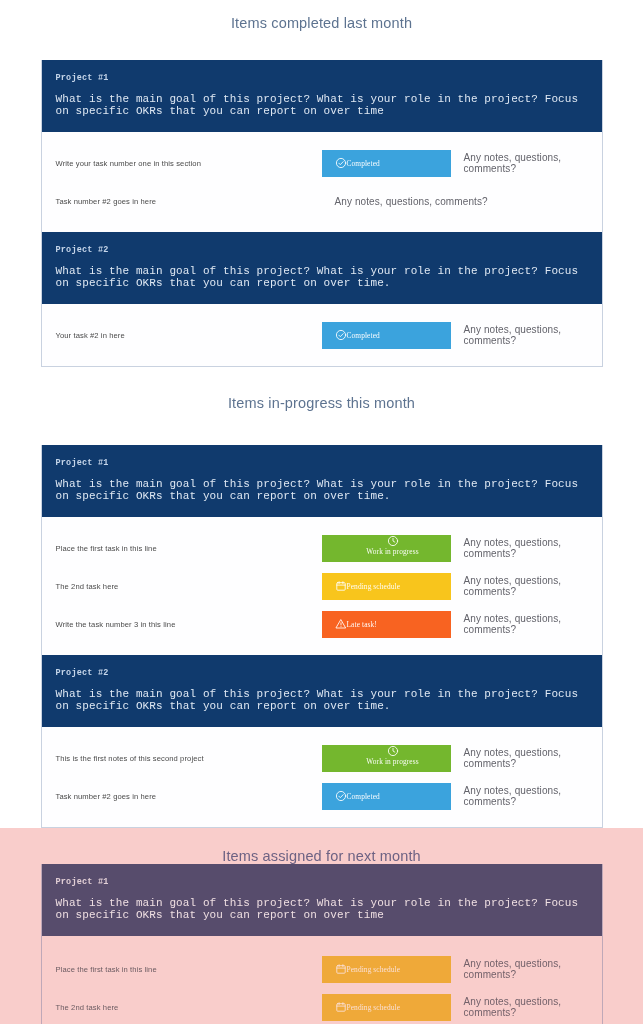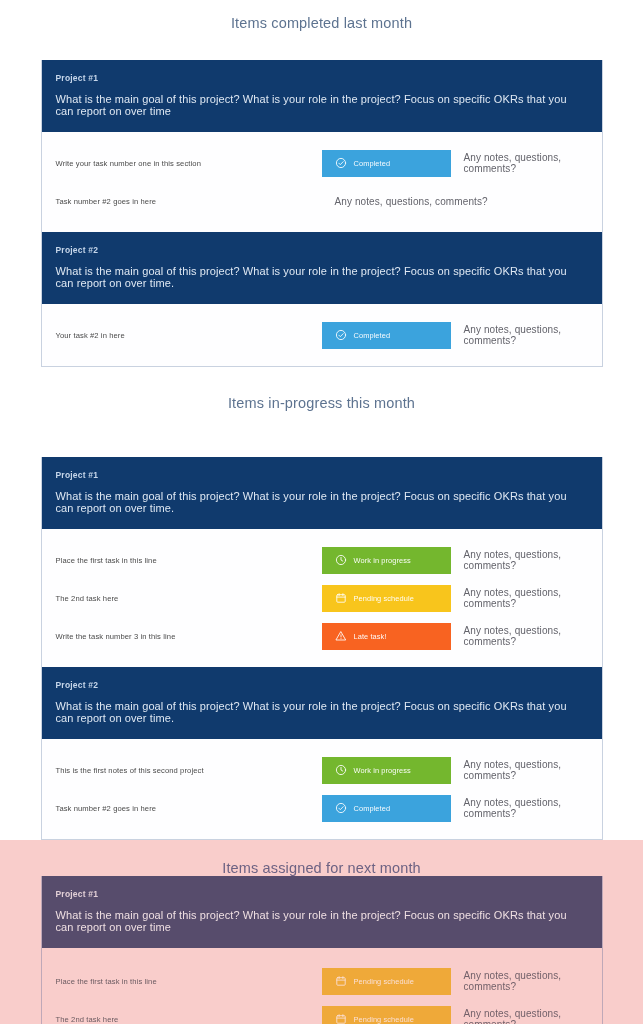--- a/index.html
+++ b/index.html
@@ -24,41 +24,42 @@
     font-weight: 400;
     letter-spacing: .15px;
     color: #5d7390;
   }
   .section--pink .section-title { color: #6d6283; }
 
   
   .sec-1 { padding-top: 15px; border-radius: 12px; }
   .sec-1 .section-title { margin-bottom: 29px; }
   .sec-2 { padding-top: 28px; }
-  .sec-2 .section-title { margin-bottom: 46px; }
+  .sec-2 .section-title { margin-bottom: 34px; }
   .sec-3 { padding-top: 20px; padding-bottom: 32px; }
   .sec-3 .section-title { }
 
   
   .card {
     width: 562px;
     margin: 0 auto;
     border: 1px solid #c9d2e0;
     border-top: none;
     background: #fefeff;
   }
   .section--pink .card {
     border-color: #bfa8b8;
     background: #f9cdcb;
   }
 
   
   .project-header {
     background: #103a6d;
     padding: 13px 14px 15px 14px;
+    font-family: Liberation Mono, monospace;
   }
   .section--pink .project-header { background: #574c6c; }
 
   .project-name {
     color: #c6d6ea;
     font-size: 8.5px;
     font-weight: 700;
     letter-spacing: .2px;
     margin-bottom: 10px;
   }
@@ -92,35 +93,35 @@
   }
   .section--pink .task-title { color: #6a5a60; }
 
   
   .badge {
     width: 129px;
     flex: none;
     height: 27px;
     display: flex;
     align-items: center;
-    gap: 7px;
     padding-left: 13px;
     color: #ffffff;
     font-size: 7.4px;
     letter-spacing: .1px;
     white-space: nowrap;
+    font-family: Liberation Serif, serif;
   }
   .badge .badge-label { opacity: .96; }
 
   .badge-icon { width: 12px; height: 12px; flex: none; display: block; }
   .badge-icon svg { width: 12px; height: 12px; display: block; }
 
   .badge--completed { background: #3ba3dd; }
   .badge--rejected  { background: #f56565; }
-  .badge--progress  { background: #74b72e; }
+  .badge--progress  { background: #74b72e; flex-direction: column; }
   .badge--pending   { background: #f8c51c; }
   .badge--late      { background: #f86321; }
 
   .section--pink .badge--pending { background: #efa939; }
   .section--pink .badge { color: #fbe2dd; }
 
   .task-notes {
     flex: 1;
     padding-left: 13px;
     font-size: 10px;

